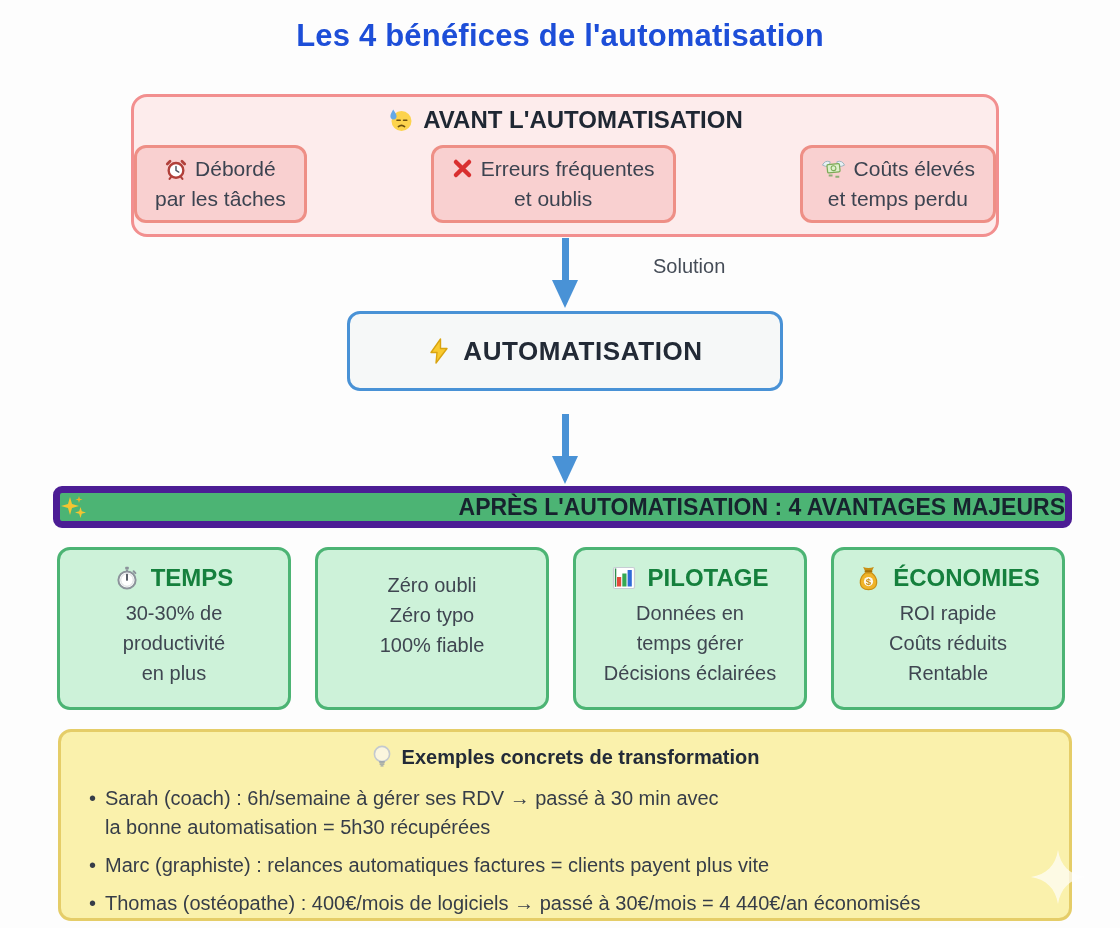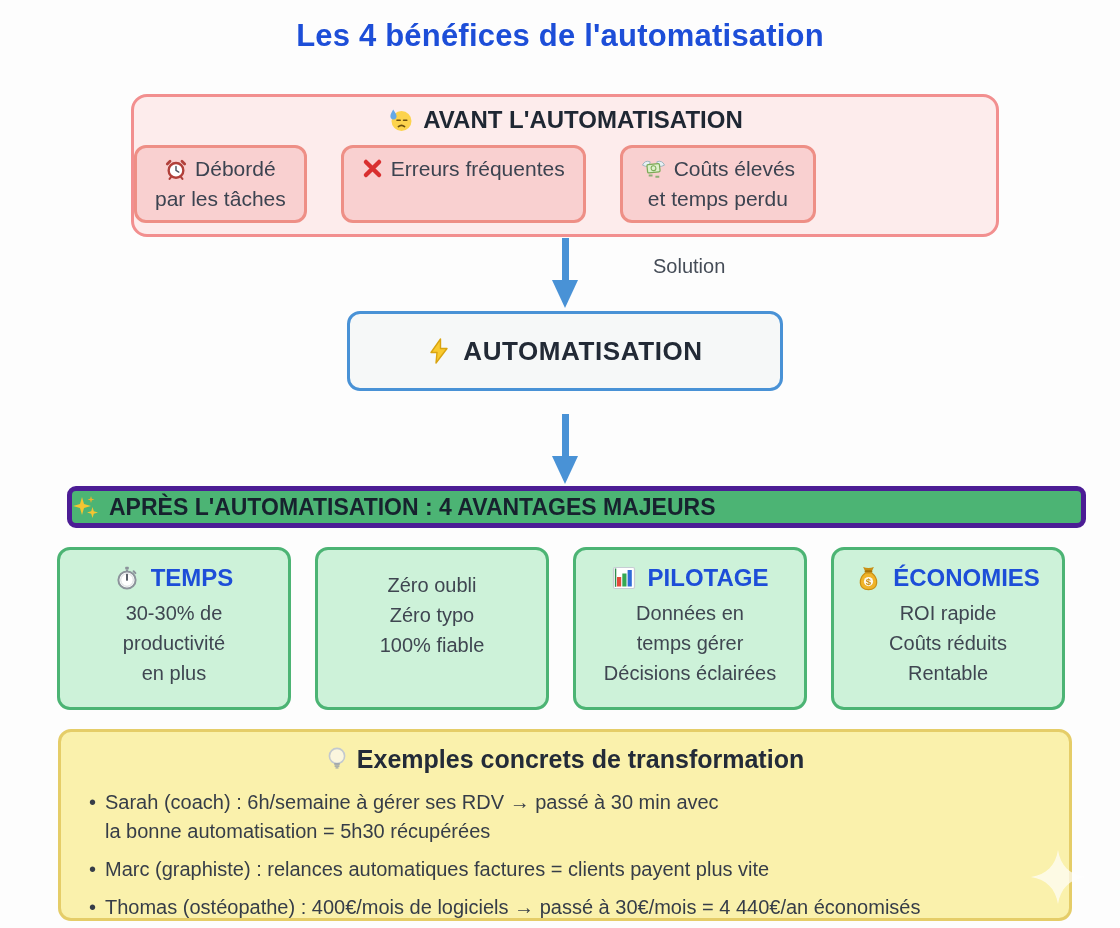--- a/index.html
+++ b/index.html
@@ -19,21 +19,21 @@
 
   
   .before {
     position: absolute; left: 131px; top: 94px; width: 868px; height: 143px;
     background: #fdecec; border: 3px solid #f28f8f; border-radius: 16px;
   }
   .before-header {
     display: flex; justify-content: center; align-items: flex-end; gap: 9px;
     margin-top: 9px; font-size: 24px; font-weight: bold; color: #1f2733;
   }
-  .pain-row { display: flex; justify-content: flex-start; gap: 34px; margin-top: 11px; }
+  .pain-row { display: flex; justify-content: space-between; gap: 34px; margin-top: 11px; }
   .pain-card {
     background: #f9d0d0; border: 3px solid #ee8f86; border-radius: 12px;
     padding: 6px 18px; text-align: center;
     font-size: 21px; color: #3c4350; line-height: 1.42;
   }
   .pain-line1 { display: flex; align-items: center; justify-content: center; gap: 8px; }
 
   
   .arrow { position: absolute; width: 26px; display: flex; flex-direction: column; align-items: center; }
   .arrow .shaft { width: 7px; height: 42px; background: #4992d6; }
@@ -49,44 +49,44 @@
   
   .automation {
     position: absolute; left: 347px; top: 311px; width: 436px; height: 80px;
     background: #f6f8f8; border: 3.5px solid #4992d6; border-radius: 13px;
     display: flex; align-items: center; justify-content: center; gap: 12px;
     font-size: 26px; font-weight: bold; color: #222a36; letter-spacing: .6px;
   }
 
   
   .banner {
-    position: absolute; left: 67px; top: 486px; width: 1019px; height: 42px;
-    background: #4cb474; border: 5px solid #4c1d95; border-radius: 9px;
-    display: flex; align-items: center; justify-content: flex-start; gap: 10px;
+    position: absolute; left: 53px; top: 486px; width: 1019px; height: 42px;
+    background: #4cb474; border: 7px solid #4c1d95; border-radius: 9px;
+    display: flex; align-items: center; justify-content: space-between; gap: 10px;
     font-size: 23px; font-weight: bold; color: #17222e;
   }
 
   
   .benefits { position: absolute; left: 57px; top: 547px; width: 1008px; display: flex; justify-content: space-between; }
   .benefit {
     width: 234px; height: 163px; background: #cdf2d9;
     border: 3px solid #4cb474; border-radius: 13px;
     text-align: center; padding-top: 14px;
   }
-  .benefit-title { display: flex; align-items: center; justify-content: center; gap: 12px; font-size: 24px; font-weight: bold; color: #1d4ed8; }
+  .benefit-title { display: flex; align-items: center; justify-content: center; gap: 12px; font-size: 24px; font-weight: bold; color: #15803d; }
   .benefit-body { margin-top: 6px; font-size: 20px; color: #3f4651; line-height: 1.5; white-space: pre-line; }
 
   
   .examples {
     position: absolute; left: 58px; top: 729px; width: 1014px; height: 192px;
     background: #faf1ac; border: 3px solid #e5cd68; border-radius: 13px;
   }
   .examples-header {
     display: flex; align-items: center; justify-content: center; gap: 9px;
-    margin-top: 13px; font-size: 25px; font-weight: bold; color: #232b38;
+    margin-top: 13px; font-size: 20px; font-weight: bold; color: #232b38;
   }
   .examples-list { list-style: none; margin: 14px 0 0; padding: 0 16px 0 26px; }
   .examples-list li { position: relative; padding-left: 18px; font-size: 20px; color: #363d48; line-height: 1.45; margin-bottom: 9px; }
   .examples-list li .marker { position: absolute; left: 2px; top: 0; }
   .examples-list li .txt { white-space: pre-line; }
   .watermark { position: absolute; left: 968px; top: 116px; opacity: .8; }
 </style>
 </head>
 <body>
 
@@ -123,20 +123,21 @@
       </div>
       <div class="pain-card">
         <div class="pain-line1">
           <span class="icon">
             <svg width="21" height="21" viewBox="0 0 24 24">
               <path d="M4.5 4.5 L19.5 19.5 M19.5 4.5 L4.5 19.5" stroke="#d92f2f" stroke-width="5" stroke-linecap="round"></path>
             </svg>
           </span>
           <span>Erreurs fréquentes</span>
         </div>
+        <div>et oublis</div>
       </div>
       <div class="pain-card">
         <div class="pain-line1">
           <span class="icon">
             <svg width="25" height="22" viewBox="0 0 26 22">
               <path d="M1.5 7 Q4 1.5 9.5 3.5 L8.5 8.5 Q4 8.5 1.5 7Z" fill="#e8f0f4" stroke="#9fb3bd" stroke-width="1"></path>
               <path d="M24.5 7 Q22 1.5 16.5 3.5 L17.5 8.5 Q22 8.5 24.5 7Z" fill="#e8f0f4" stroke="#9fb3bd" stroke-width="1"></path>
               <g transform="rotate(-6 13 10)">
                 <rect x="6.5" y="6" width="13" height="8.5" rx="1.2" fill="#dff0cc" stroke="#7cab57" stroke-width="1.3"></rect>
                 <circle cx="13" cy="10.2" r="2.5" fill="none" stroke="#7cab57" stroke-width="1.1"></circle>

